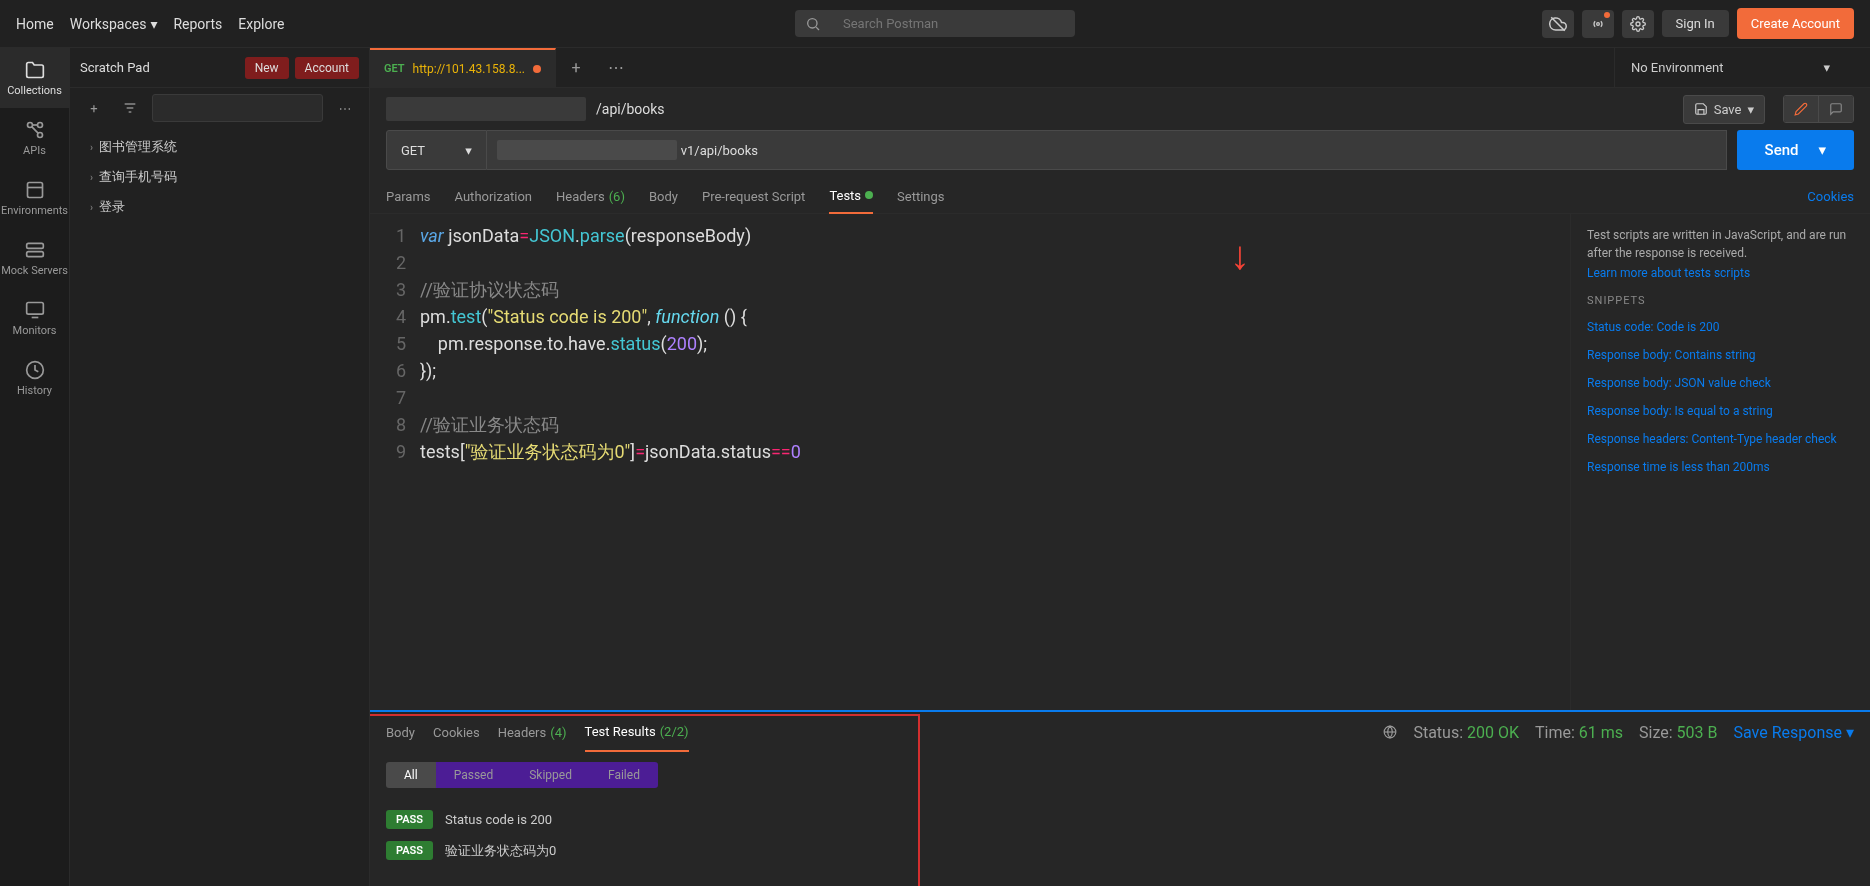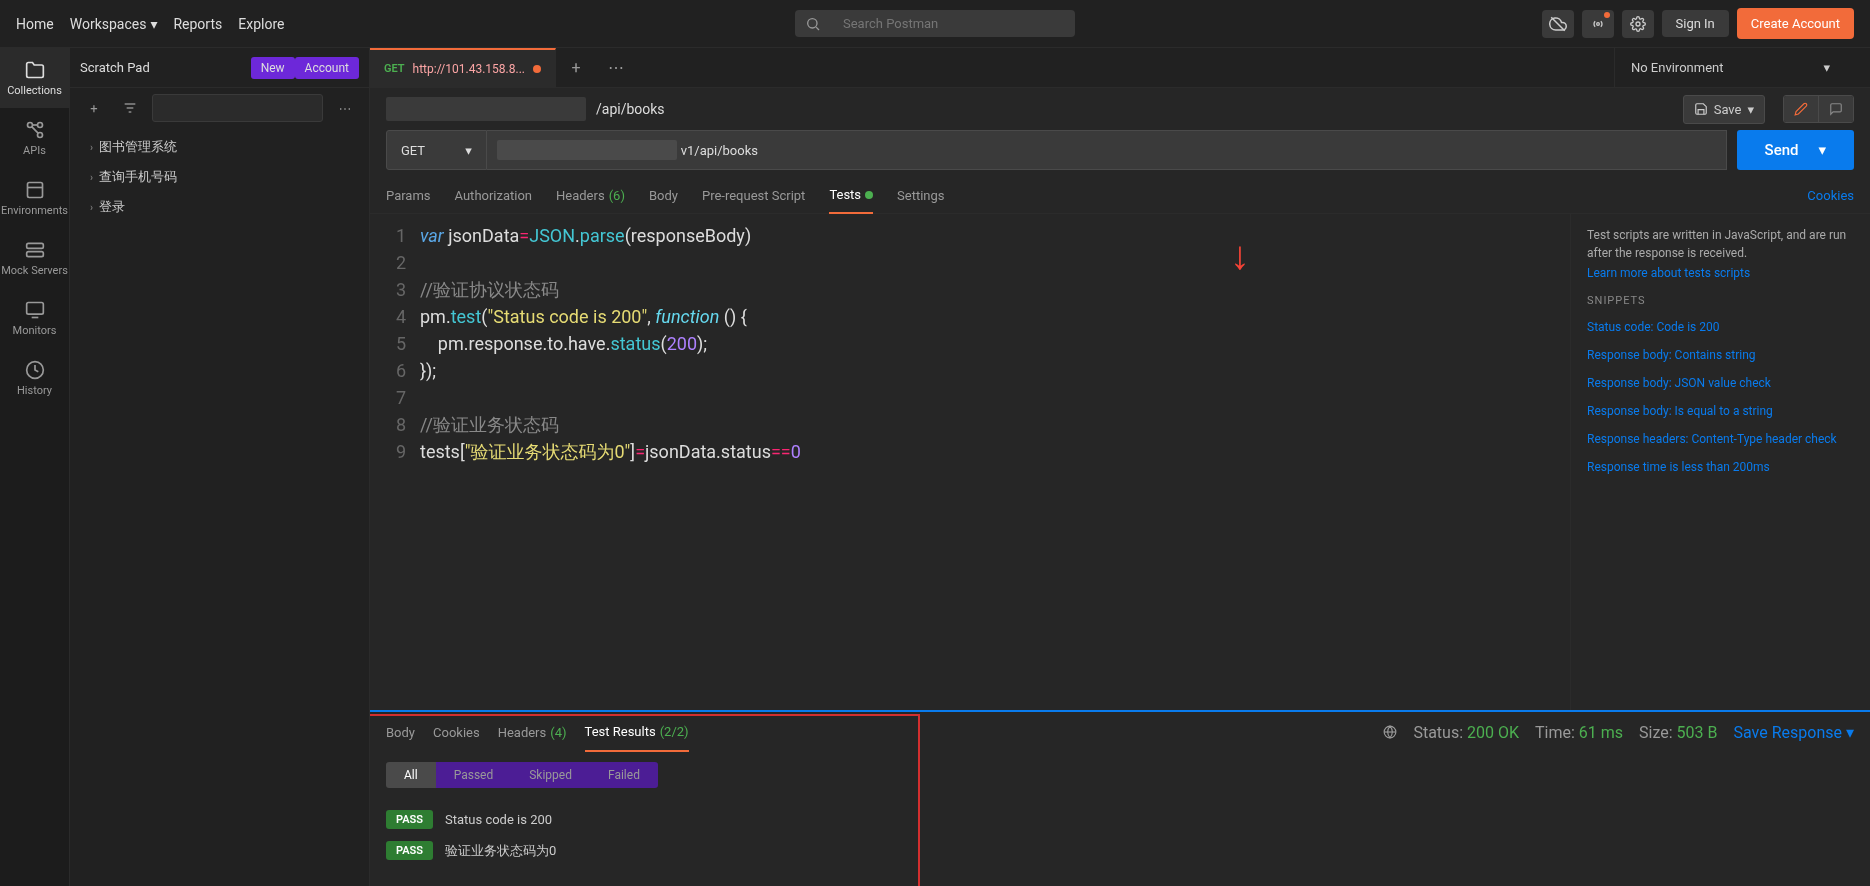--- a/index.html
+++ b/index.html
@@ -16,49 +16,49 @@
 .signin-btn { background:#3a3a3a; border:none; border-radius:4px; padding:6px 14px; color:#ddd; cursor:pointer; font-size:13px; }
 .create-btn { background:#f26b3a; border:none; border-radius:4px; padding:8px 14px; color:#fff; cursor:pointer; font-size:13px; }
 .notif-dot { position:absolute; top:2px; right:4px; width:6px; height:6px; background:#f26b3a; border-radius:50%; }
 .main { display:flex; height:calc(100% - 48px); }
 .sidebar-nav { width:70px; background:#1c1c1c; border-right:1px solid #2b2b2b; display:flex; flex-direction:column; }
 .nav-item { height:60px; display:flex; flex-direction:column; align-items:center; justify-content:center; gap:4px; color:#999; font-size:11px; cursor:pointer; }
 .nav-item.active { background:#2b2b2b; color:#ddd; }
 .left-panel { width:300px; background:#212121; border-right:1px solid #2b2b2b; display:flex; flex-direction:column; }
 .scratch-header { height:40px; display:flex; align-items:center; padding:0 10px; border-bottom:1px solid #2b2b2b; }
 .scratch-title { color:#ddd; font-size:13px; flex:1; }
-.small-btn { background:#6d28d9; border:none; border-radius:3px; padding:4px 10px; color:#ddd; font-size:12px; cursor:pointer; }
+.small-btn { background:#7f1d1d; border:none; border-radius:3px; padding:4px 10px; color:#ddd; font-size:12px; cursor:pointer; margin-left:6px; }
 .filter-row { height:40px; display:flex; align-items:center; padding:0 10px; gap:8px; }
 .coll-search { flex:1; background:#2b2b2b; border:1px solid #3a3a3a; border-radius:3px; height:28px; }
 .plus-btn { width:28px; height:28px; display:flex; align-items:center; justify-content:center; color:#999; cursor:pointer; }
 .tree { padding:4px 0; }
 .tree-item { display:flex; align-items:center; padding:6px 10px 6px 20px; color:#ccc; font-size:13px; cursor:pointer; gap:6px; }
 .chev { color:#888; font-size:10px; }
 .content { flex:1; display:flex; flex-direction:column; background:#262626; overflow:hidden; }
 .tabs-row { height:40px; background:#212121; display:flex; align-items:center; border-bottom:1px solid #2b2b2b; }
 .tab { height:40px; display:flex; align-items:center; padding:0 14px; gap:8px; border-right:1px solid #2b2b2b; background:#2b2b2b; border-top:2px solid #f26b3a; cursor:pointer; }
 .method-get { color:#4caf50; font-size:11px; font-weight:600; }
-.tab-url { color:#fca5a5; font-size:12px; max-width:120px; overflow:hidden; text-overflow:ellipsis; white-space:nowrap; }
+.tab-url { color:#eab308; font-size:12px; max-width:120px; overflow:hidden; text-overflow:ellipsis; white-space:nowrap; }
 .tab-dot { width:8px; height:8px; background:#f26b3a; border-radius:50%; }
 .tab-plus { width:40px; display:flex; align-items:center; justify-content:center; color:#999; cursor:pointer; font-size:16px; }
 .env-select { margin-left:auto; padding:0 40px 0 16px; height:40px; display:flex; align-items:center; color:#ccc; font-size:13px; cursor:pointer; gap:100px; border-left:1px solid #2b2b2b; }
 .breadcrumb-row { height:42px; display:flex; align-items:center; padding:0 16px; gap:10px; }
 .bc-redact { background:#3a3a3a; height:24px; width:200px; border-radius:2px; }
 .bc-text { color:#ddd; font-size:14px; }
 .save-btn { margin-left:auto; background:#3a3a3a; border:1px solid #4a4a4a; border-radius:3px; padding:6px 10px; color:#ccc; display:flex; align-items:center; gap:6px; cursor:pointer; font-size:13px; }
 .edit-group { display:flex; margin-left:8px; border:1px solid #4a4a4a; border-radius:3px; overflow:hidden; }
 .edit-btn { background:#3a3a3a; border:none; padding:6px 10px; color:#f26b3a; cursor:pointer; }
 .comment-btn { background:#3a3a3a; border:none; border-left:1px solid #4a4a4a; padding:6px 10px; color:#888; cursor:pointer; }
 .url-row { height:40px; display:flex; padding:0 16px; gap:0; margin-bottom:8px; }
 .method-select { background:#3a3a3a; border:1px solid #4a4a4a; border-radius:3px 0 0 3px; padding:0 14px; color:#ddd; display:flex; align-items:center; gap:40px; cursor:pointer; font-size:13px; }
 .url-input-wrap { flex:1; background:#3a3a3a; border:1px solid #4a4a4a; border-left:none; display:flex; align-items:center; padding:0 10px; }
 .url-redact { background:#4a4a4a; height:20px; width:180px; border-radius:2px; }
 .url-text { color:#ddd; font-size:13px; margin-left:4px; }
 .send-btn { background:#097bed; border:none; border-radius:3px; padding:0 28px; color:#fff; font-size:15px; font-weight:500; margin-left:10px; cursor:pointer; display:flex; align-items:center; gap:20px; }
-.req-tabs { display:flex; padding:0 16px; gap:24px; border-bottom:1px solid #2b2b2b; height:36px; align-items:center; }
+.req-tabs { display:flex; padding:0 16px; gap:24px; border-bottom:1px solid #2b2b2b; height:36px; align-items:flex-start; }
 .req-tab { color:#999; font-size:13px; cursor:pointer; height:36px; display:flex; align-items:center; gap:4px; }
 .req-tab.active { color:#fff; border-bottom:2px solid #f26b3a; }
 .green-dot { width:8px; height:8px; background:#4caf50; border-radius:50%; }
 .count-badge { color:#4caf50; }
 .cookies-link { margin-left:auto; color:#097bed; }
 .editor-area { display:flex; flex:1; overflow:hidden; }
 .code-editor { flex:1; background:#262626; padding:8px 0; font-family:'Courier New',monospace; font-size:18px; line-height:27px; overflow:auto; position:relative; }
 .code-line { display:flex; }
 .gutter { width:50px; text-align:right; padding-right:14px; color:#666; user-select:none; }
 .code { white-space:pre; }

